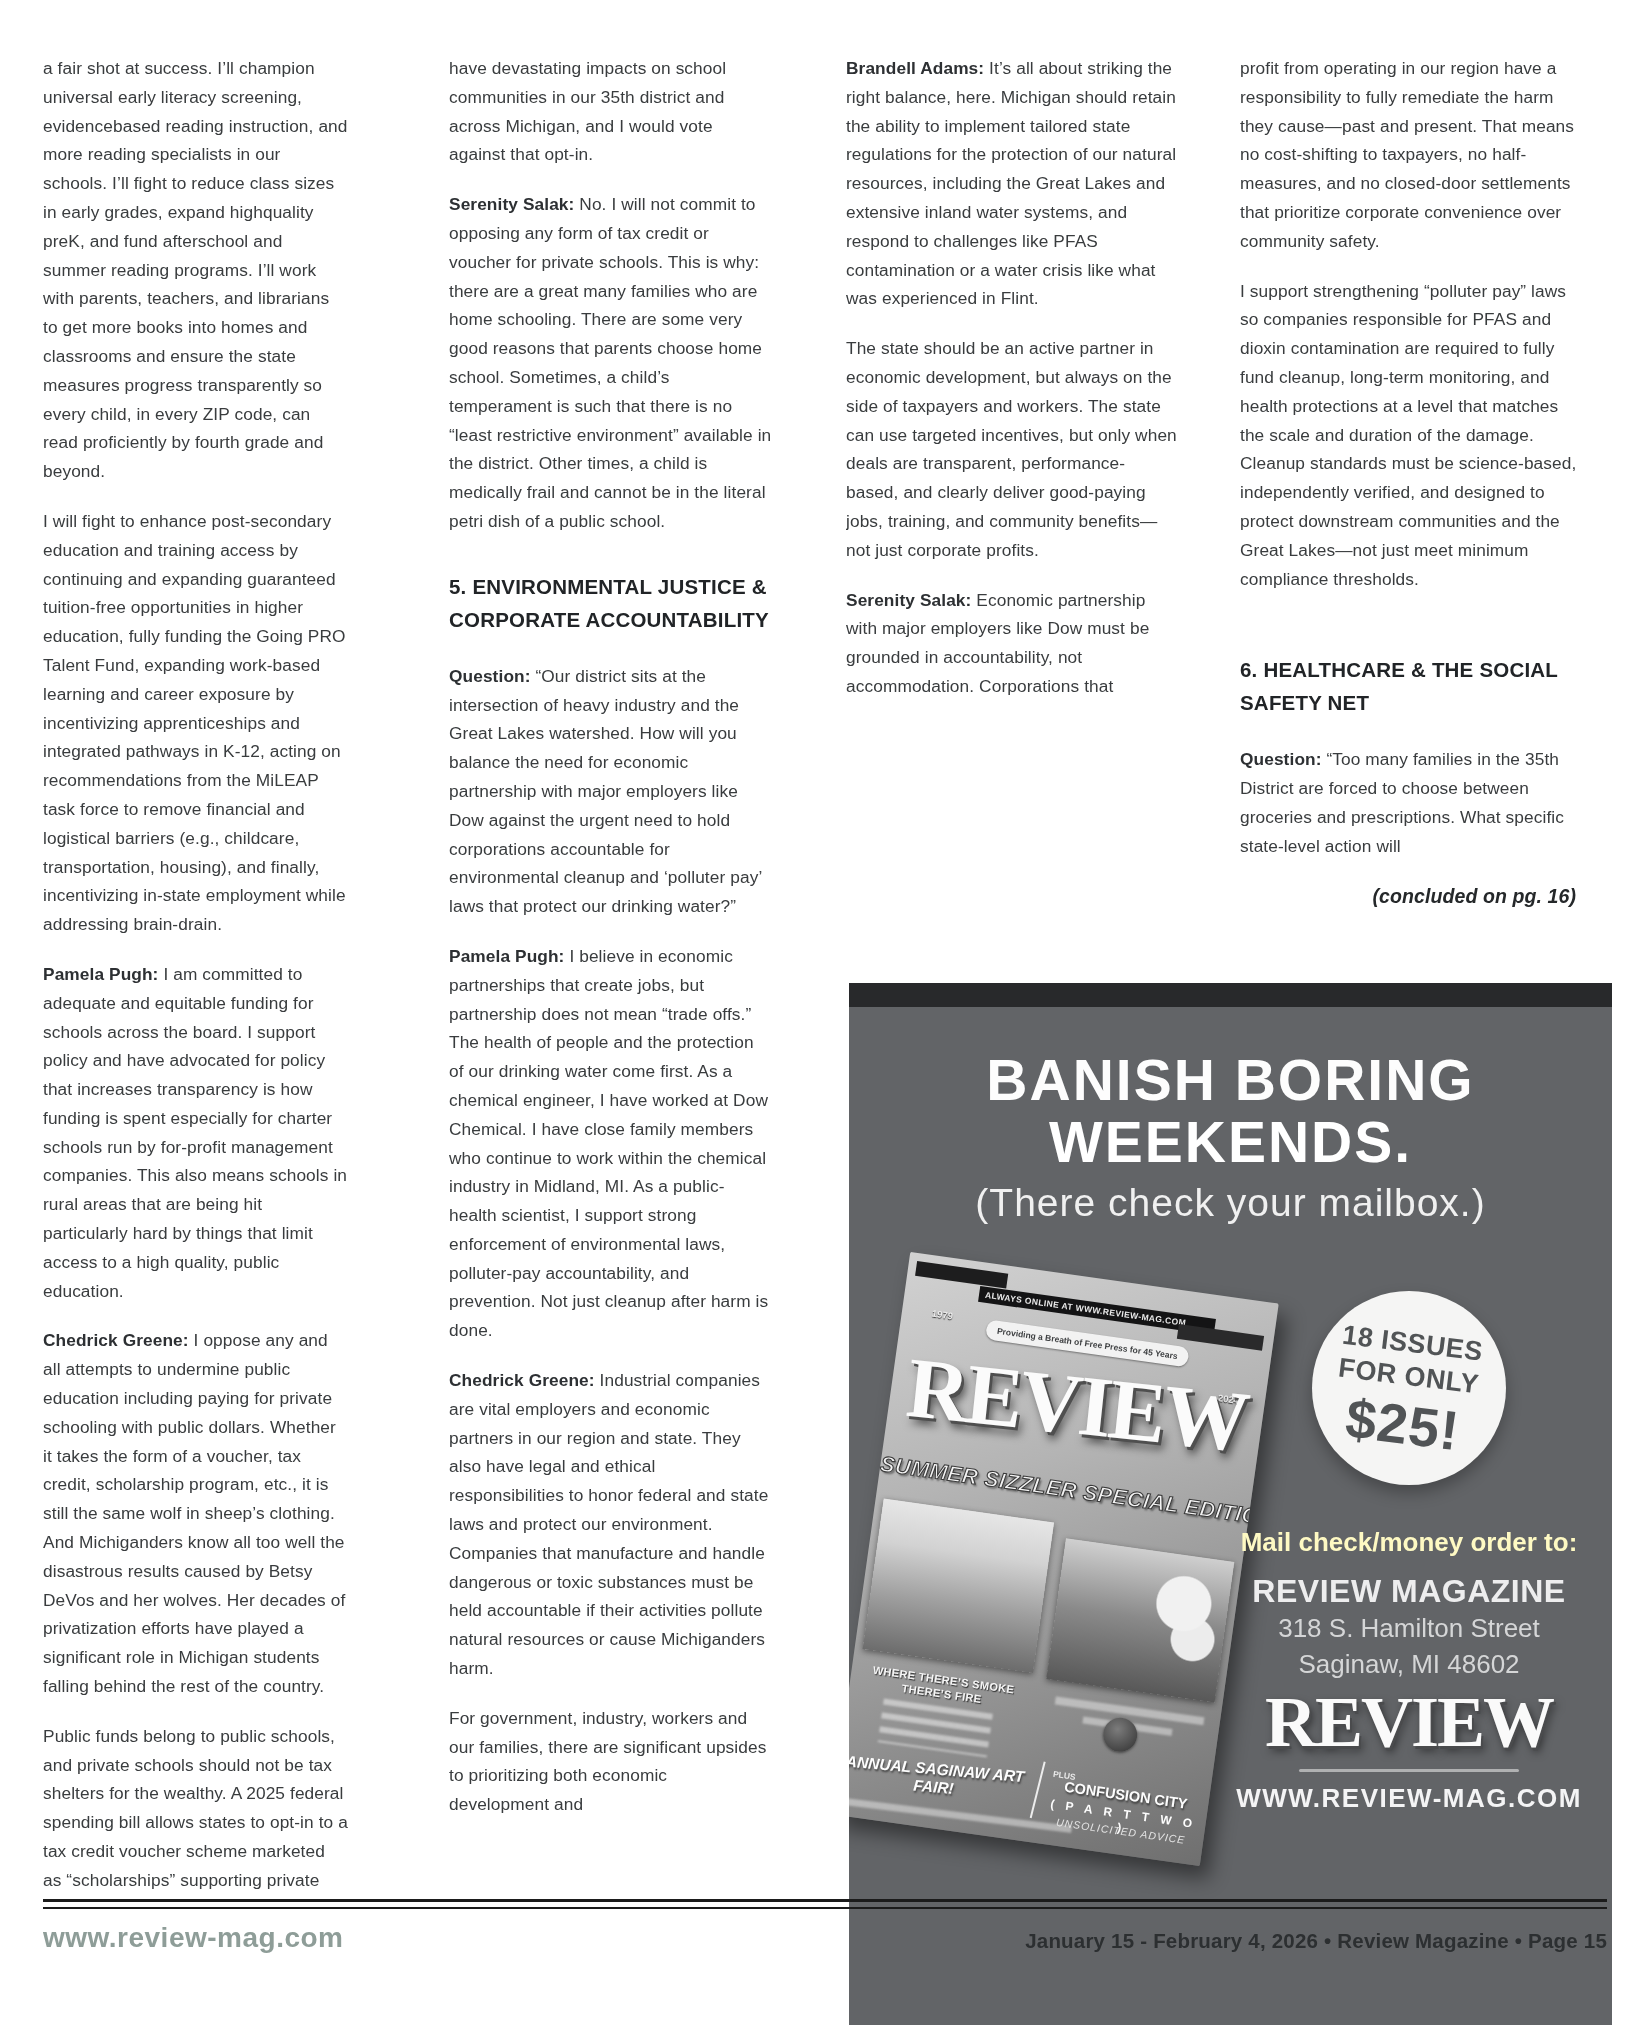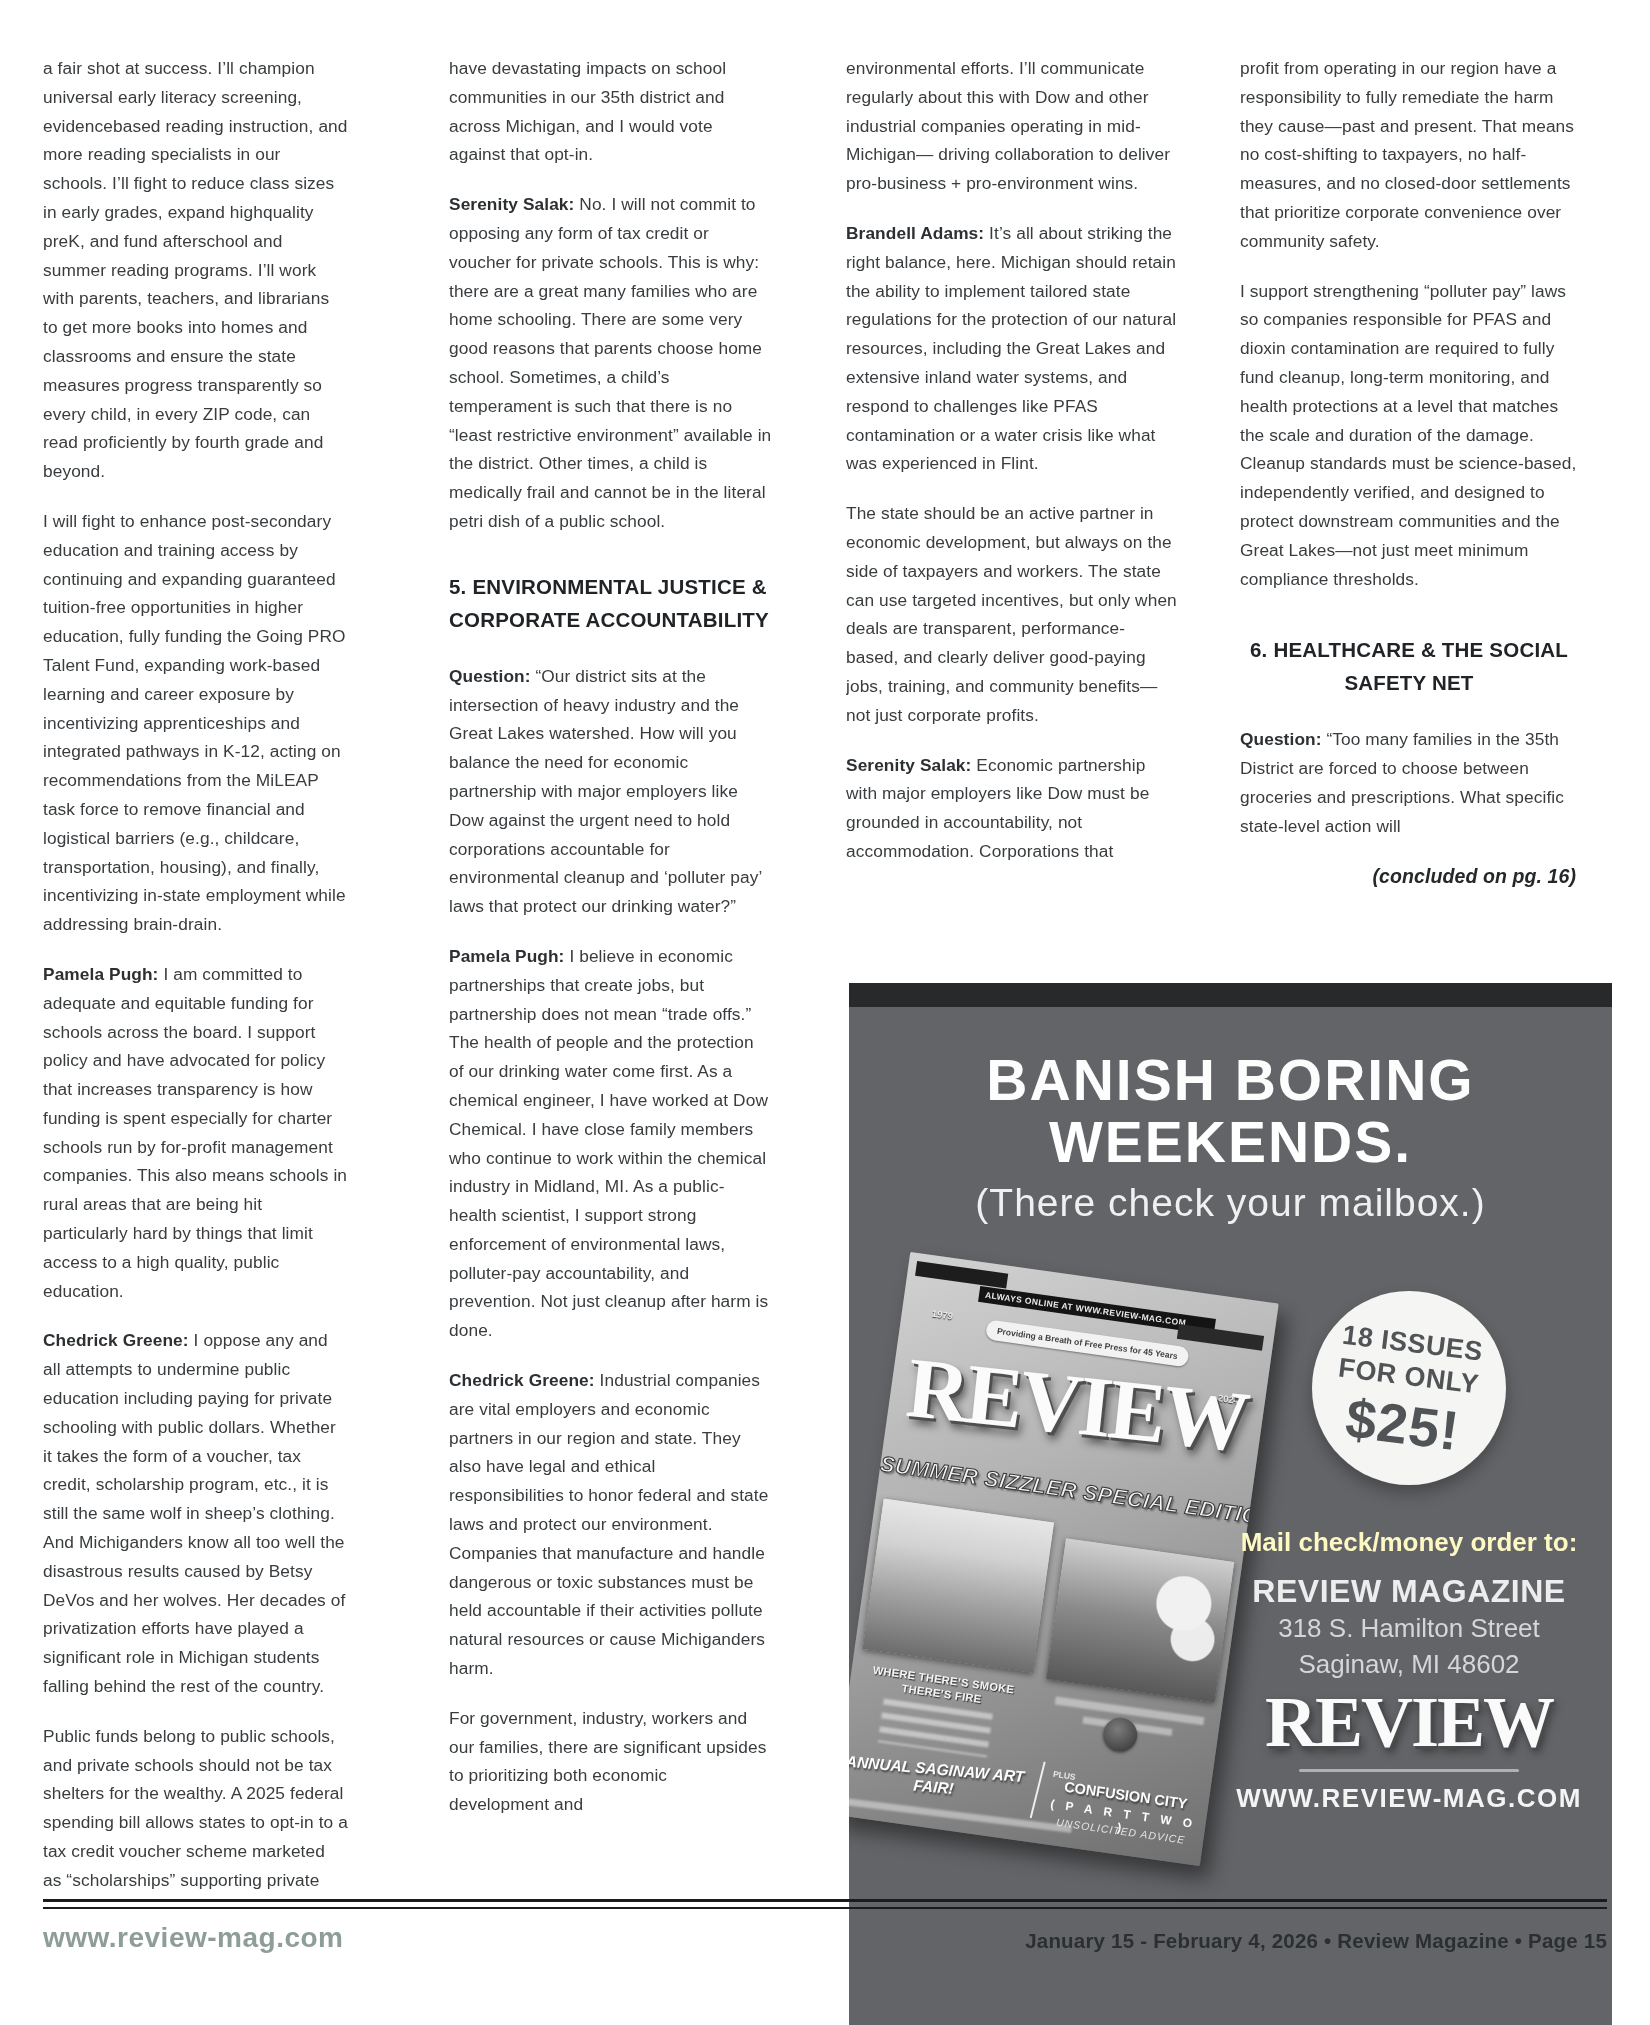--- a/index.html
+++ b/index.html
@@ -8,21 +8,21 @@
   
   .col{position:absolute;top:54px;color:#393c3e;font-size:17.3px;line-height:28.8px;letter-spacing:.1px;overflow:hidden;}
   .c1{left:43px;width:305px;height:1846px;}
   .c2{left:449px;width:323px;height:1846px;}
   .c3{left:846px;width:331px;height:915px;}
   .c4{left:1240px;width:338px;height:960px;}
   p.para{margin:0 0 21px 0;}
   .spk{font-weight:700;color:#2d3033;}
   .spk:not(:empty)::after{content:" ";}
   h3.sec{font-size:20.5px;line-height:33px;font-weight:700;color:#212427;margin:34px 0 26px 0;letter-spacing:.2px;}
-  .c4 h3.sec{margin-top:40px;text-align:center;}
+  .c4 h3.sec{margin-top:60px;}
   .concluded{font-style:italic;font-weight:700;font-size:19.5px;color:#25282a;text-align:right;margin-top:14px;padding-right:2px;}
 
   
   .ad{position:absolute;left:849px;top:983px;width:763px;height:1056px;background:#626467;overflow:hidden;}
   .ad-topstrip{position:absolute;top:0;left:0;width:100%;height:24px;background:#28292b;}
   .ad-botstrip{position:absolute;bottom:0;left:0;width:100%;height:12px;background:#2e2f31;}
   .ad-h1{position:absolute;top:66px;left:0;width:100%;text-align:center;color:#fdfdfd;font-weight:700;font-size:57px;line-height:62px;letter-spacing:2px;}
   .ad-h2{position:absolute;top:128px;left:0;width:100%;text-align:center;color:#ffffff;font-weight:700;font-size:57px;line-height:62px;letter-spacing:2px;}
   .ad-sub{position:absolute;top:198px;left:0;width:100%;text-align:center;color:#f0f0f0;font-size:39px;font-weight:400;letter-spacing:1px;}
 
@@ -89,21 +89,20 @@
     <p class="para"><span>have devastating impacts on school communities in our 35th district and across Michigan, and I would vote against that opt-in.</span></p>
     <p class="para"><b class="spk">Serenity Salak:</b><span>No. I will not commit to opposing any form of tax credit or voucher for private schools. This is why: there are a great many families who are home schooling. There are some very good reasons that parents choose home school. Sometimes, a child’s temperament is such that there is no “least restrictive environment” available in the district. Other times, a child is medically frail and cannot be in the literal petri dish of a public school.</span></p>
     <h3 class="sec">5. ENVIRONMENTAL JUSTICE &amp; CORPORATE ACCOUNTABILITY</h3>
     <p class="para"><b class="spk">Question:</b><span>“Our district sits at the intersection of heavy industry and the Great Lakes watershed. How will you balance the need for economic partnership with major employers like Dow against the urgent need to hold corporations accountable for environmental cleanup and ‘polluter pay’ laws that protect our drinking water?”</span></p>
     <p class="para"><b class="spk">Pamela Pugh:</b><span>I believe in economic partnerships that create jobs, but partnership does not mean “trade offs.” The health of people and the protection of our drinking water come first. As a chemical engineer, I have worked at Dow Chemical. I have close family members who continue to work within the chemical industry in Midland, MI. As a public-health scientist, I support strong enforcement of environmental laws, polluter-pay accountability, and prevention. Not just cleanup after harm is done.</span></p>
     <p class="para"><b class="spk">Chedrick Greene:</b><span>Industrial companies are vital employers and economic partners in our region and state. They also have legal and ethical responsibilities to honor federal and state laws and protect our environment. Companies that manufacture and handle dangerous or toxic substances must be held accountable if their activities pollute natural resources or cause Michiganders harm.</span></p>
     <p class="para"><span>For government, industry, workers and our families, there are significant upsides to prioritizing both economic development and</span></p>
   </div>
 
   <div class="col c3">
-    <p class="para"><span>environmental efforts. I’ll communicate regularly about this with Dow and other industrial companies operating in mid-Michigan— driving collaboration to deliver pro-business + pro-environment wins.</span></p>
     <p class="para"><b class="spk">Brandell Adams:</b><span>It’s all about striking the right balance, here. Michigan should retain the ability to implement tailored state regulations for the protection of our natural resources, including the Great Lakes and extensive inland water systems, and respond to challenges like PFAS contamination or a water crisis like what was experienced in Flint.</span></p>
     <p class="para"><span>The state should be an active partner in economic development, but always on the side of taxpayers and workers. The state can use targeted incentives, but only when deals are transparent, performance-based, and clearly deliver good-paying jobs, training, and community benefits—not just corporate profits.</span></p>
     <p class="para"><b class="spk">Serenity Salak:</b><span>Economic partnership with major employers like Dow must be grounded in accountability, not accommodation. Corporations that</span></p>
   </div>
 
   <div class="col c4">
     <p class="para"><span>profit from operating in our region have a responsibility to fully remediate the harm they cause—past and present. That means no cost-shifting to taxpayers, no half-measures, and no closed-door settlements that prioritize corporate convenience over community safety.</span></p>
     <p class="para"><span>I support strengthening “polluter pay” laws so companies responsible for PFAS and dioxin contamination are required to fully fund cleanup, long-term monitoring, and health protections at a level that matches the scale and duration of the damage. Cleanup standards must be science-based, independently verified, and designed to protect downstream communities and the Great Lakes—not just meet minimum compliance thresholds.</span></p>
     <h3 class="sec">6. HEALTHCARE &amp; THE SOCIAL SAFETY NET</h3>
     <p class="para"><b class="spk">Question:</b><span>“Too many families in the 35th District are forced to choose between groceries and prescriptions. What specific state-level action will</span></p>

